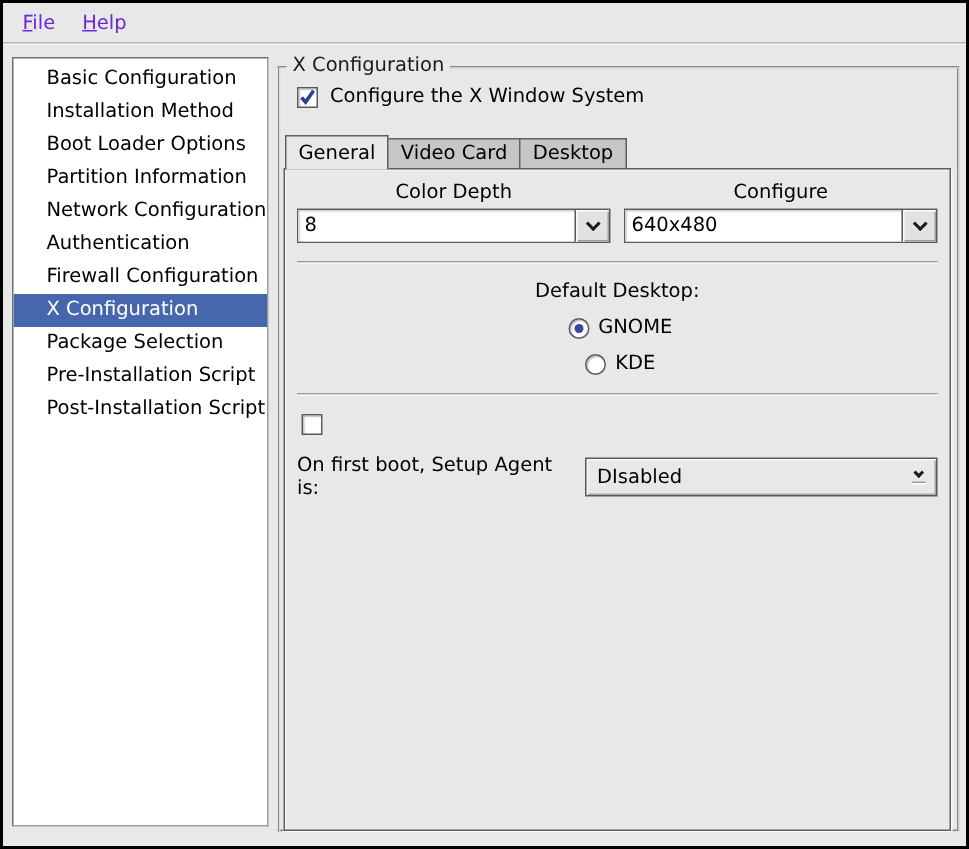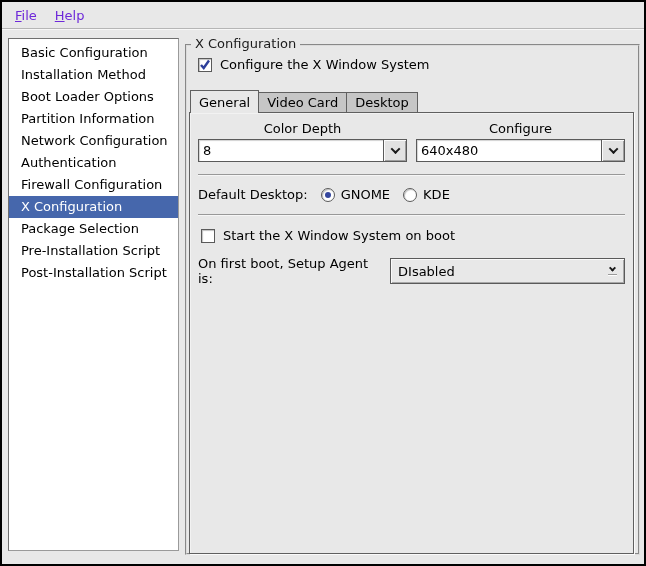--- a/index.html
+++ b/index.html
@@ -33,21 +33,21 @@
   .sidebar {
     position:absolute; left:6px; top:36px; width:171px; height:513px;
     background:#fff;
     border:1px solid #6f6f6f;
     border-right-color:#9a9a9a; border-bottom-color:#9a9a9a;
     overflow:hidden;
     padding-top:3px;
   }
   .side-item {
     height:22px; line-height:22px;
-    padding-left:12px;
+    padding-left:22px;
     white-space:nowrap;
   }
   .side-item.selected { background:#4667ac; color:#fff; }
   
   .frame {
     position:absolute; left:183px; top:42px; width:455px; height:511px;
     border:2px groove #dcdcdc;
   }
   .frame-legend {
     position:absolute; top:-10px; left:4px;
@@ -124,21 +124,21 @@
     transform: rotate(45deg) translate(-1px,-1px);
   }
   
   .separator {
     height:2px;
     border-top:1px solid #989898;
     border-bottom:1px solid #f6f6f6;
     margin:12px 0 0 0;
   }
   
-  .desktop-row { display:flex; align-items:center; margin-top:11px; gap:9px; }
+  .desktop-row { display:flex; align-items:center; margin-top:11px; gap:9px;flex-direction:column; }
   .radio-group { display:flex; align-items:center; gap:6px; margin-left:4px; }
   .radio {
     width:14px; height:14px; border-radius:50%;
     background:#fff; border:1px solid #5a5a5a;
     box-shadow: inset 1px 1px 1px rgba(0,0,0,0.25);
     display:flex; align-items:center; justify-content:center;
     flex:0 0 auto;
   }
   .radio-dot { width:6px; height:6px; border-radius:50%; background:#35479e; }
   
@@ -246,21 +246,20 @@
         <span class="radio-group">
           <span class="radio"></span>
           <span>KDE</span>
         </span>
       </div>
 
       <div class="separator"></div>
 
       <div class="check-row row-startx">
         <span class="checkbox"></span>
-        <span>Start the X Window System on boot</span>
       </div>
 
       <div class="agent-row">
         <span>On first boot, Setup Agent is:</span>
         <button class="option-menu">
           <span class="option-menu-label">DIsabled</span>
           <span class="option-indicator">
             <span class="chevron-down small"></span>
             <span class="etched-dash"></span>
           </span>

